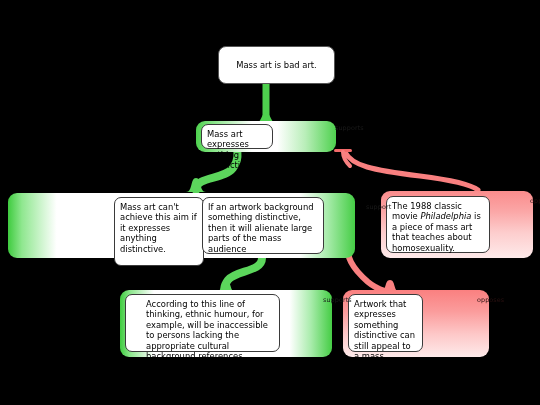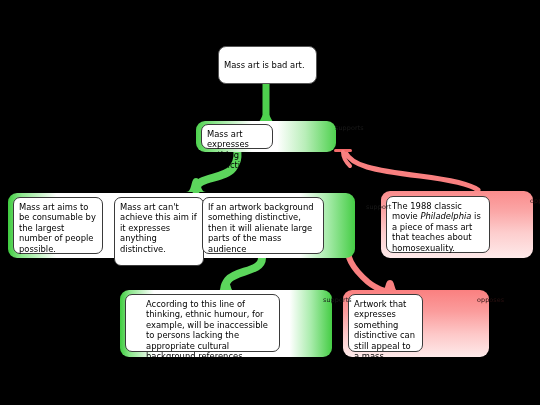--- a/index.html
+++ b/index.html
@@ -65,31 +65,28 @@
 
   <div class="shell" style="left:381px;top:191px;width:152px;height:67px;border-radius:9px;
               background:linear-gradient(to bottom,#fa8c8c 0%,#fba6a6 30%,#fdcdcd 62%,#feeaea 100%);"></div>
 
   <div class="shell" style="left:120px;top:290px;width:212px;height:67px;border-radius:9px;
               background:linear-gradient(to right,#3fcb3f 0%,#8fe78f 5%,#ffffff 16%,#ffffff 80%,#a9ecac 90%,#45cd45 100%);"></div>
 
   <div class="shell" style="left:343px;top:290px;width:146px;height:67px;border-radius:9px;
               background:linear-gradient(to bottom,#fa8080 0%,#fb9c9c 32%,#fdc8c8 66%,#feeaea 100%);"></div>
 
-  <div class="box plain" style="left:218px;top:46px;width:99px;height:38px;display:flex;align-items:center;justify-content:flex-start;">
+  <div class="box plain" style="left:218px;top:46px;width:117px;height:38px;display:flex;align-items:center;justify-content:center;">
     <span>Mass art is bad art.</span>
   </div>
 
   <div class="box" style="left:201px;top:124px;width:72px;height:25px;">
     <span>Mass art expresses nothing distinctive.</span>
   </div>
 
-  <div class="box" style="left:13px;top:197px;width:90px;height:57px;">
-    <span>Mass art aims to be consumable by the largest number of people possible.</span>
-  </div>
 
   <div class="box" style="left:114px;top:197px;width:90px;height:69px;">
     <span>Mass art can't achieve this aim if it expresses anything distinctive.</span>
   </div>
 
   <div class="box" style="left:202px;top:197px;width:122px;height:57px;">
     <span>If an artwork background something distinctive, then it will alienate large parts of the mass audience</span>
   </div>
 
   <div class="box" style="left:386px;top:196px;width:104px;height:57px;">

